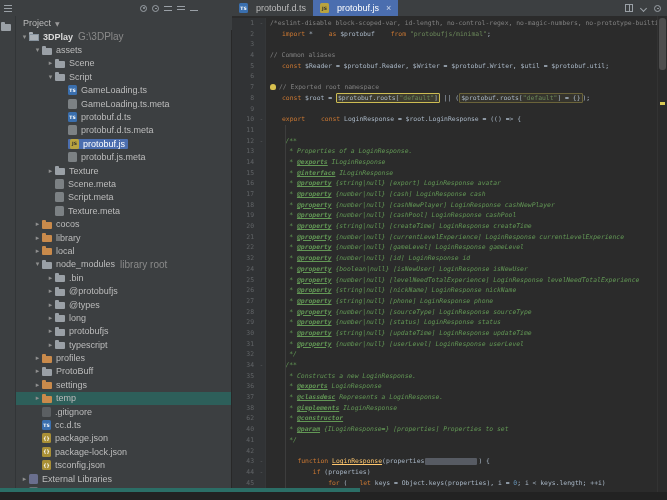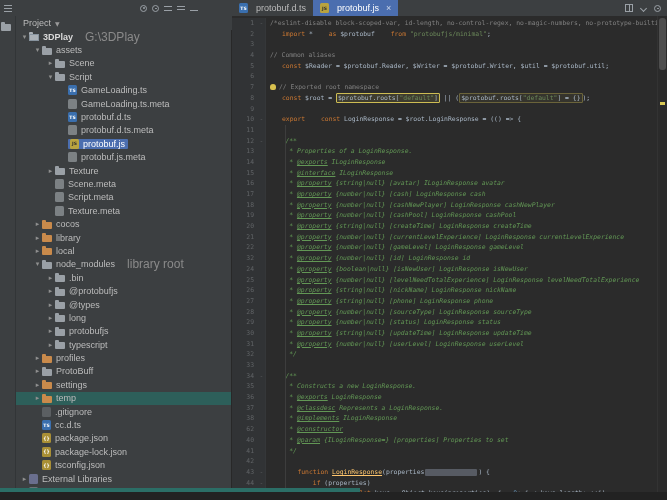--- a/index.html
+++ b/index.html
@@ -46,21 +46,21 @@
 
   
   .panel{position:absolute;left:16px;top:30px;width:216px;height:470px;background:#3c3f41;
          overflow:hidden;border-right:1px solid #282828;box-sizing:border-box;}
   .trow{display:flex;align-items:center;height:13.4px;font-size:9px;color:#bcbcbc;white-space:nowrap;}
   .trow.teal{background:#2d5f5a;}
   .chev{width:9px;flex:none;font-family:"DejaVu Sans",sans-serif;font-size:7px;color:#8f8f8f;text-align:center;}
   .tinner{display:flex;align-items:center;border-radius:1px;padding-right:3px;}
   .tinner.sel{background:#4b6eaf;color:#ffffff;padding-left:2px;}
   .tlabel.bold{font-weight:bold;color:#dadada;}
-  .tann{color:#8a8a8a;margin-left:12px;font-size:12px;}
+  .tann{color:#8a8a8a;margin-left:5px;font-size:10px;}
 
   .i-folder{width:10px;height:9px;position:relative;margin-right:4px;flex:none;--fc:#9aa0a6;}
   .i-folder::before{content:"";position:absolute;left:0;top:0;width:4px;height:3px;background:var(--fc);border-radius:1px 1px 0 0;}
   .i-folder::after{content:"";position:absolute;left:0;top:2px;width:10px;height:7px;background:var(--fc);border-radius:1px;}
   .i-folder.orange{--fc:#c98a4b;}
   .i-folder.proj{--fc:#aab0b6;}
   .i-folder.proj::after{box-shadow:inset 0 0 0 1px #87939e;}
 
   .i-file{width:9px;height:10px;border-radius:1.5px;margin-right:4px;flex:none;display:flex;
           align-items:center;justify-content:center;font:bold 4.5px "DejaVu Sans",sans-serif;color:#ffffff;}
@@ -79,21 +79,21 @@
   .ln{width:22px;padding-right:4px;text-align:right;color:#606366;background:#313335;flex:none;}
   .fold{width:8px;background:#313335;color:#5a5d5f;flex:none;text-align:center;
         border-right:1px solid #353739;box-sizing:border-box;}
   .ct{padding-left:4px;flex:none;color:#a9b7c6;}
 
   .t-kw{color:#cc7832;margin-left:12px;}
   .t-str{color:#6a8759;}
   .t-num{color:#6897bb;}
   .t-com{color:#808080;}
   .t-doc{color:#629755;font-style:italic;}
-  .t-tag{color:#629755;font-style:italic;font-weight:normal;text-decoration:underline;}
+  .t-tag{color:#629755;font-style:italic;font-weight:bold;text-decoration:underline;}
   .t-id{color:#a9b7c6;}
   .t-fn{color:#ffc66d;text-decoration:underline;}
   .t-bulb{display:inline-block;width:6px;height:6px;background:#d8c04e;border-radius:50% 50% 2px 2px;
           margin-right:3px;vertical-align:-1px;}
   .t-redact{display:inline-block;width:52px;height:7px;background:#575b63;vertical-align:middle;
             margin:0 1px;border-radius:1px;}
   .grp-box{border:1px solid #cdbc53;background:rgba(205,188,83,0.12);padding:0 1px;border-radius:1px;}
   .grp-box2{border:1px solid rgba(205,188,83,0.35);background:rgba(205,188,83,0.07);padding:0 1px;border-radius:1px;}
 
   .iguide{position:absolute;left:53px;top:109px;width:1px;height:364px;background:#3d3d3d;}
@@ -411,38 +411,37 @@
       <div class="crow"><span class="ln">6</span><span class="fold"></span><span class="ct"></span></div>
       <div class="crow"><span class="ln">7</span><span class="fold"></span><span class="ct"><span class="t-bulb"></span><span class="t-com">// Exported root namespace</span></span></div>
       <div class="crow"><span class="ln">8</span><span class="fold"></span><span class="ct"><span class="t-kw">const</span><span class="t-id"> $root = </span><span class="grp-box"><span class="t-id">$protobuf.roots[</span><span class="t-str">"default"</span><span class="t-id">]</span></span><span class="t-id"> || (</span><span class="grp-box2"><span class="t-id">$protobuf.roots[</span><span class="t-str">"default"</span><span class="t-id">] = {}</span></span><span class="t-id">);</span></span></div>
       <div class="crow"><span class="ln">9</span><span class="fold"></span><span class="ct"></span></div>
       <div class="crow"><span class="ln">10</span><span class="fold">-</span><span class="ct"><span class="t-kw">export</span><span class="t-id"> </span><span class="t-kw">const</span><span class="t-id"> LoginResponse = $root.LoginResponse = (() =&gt; {</span></span></div>
       <div class="crow"><span class="ln">11</span><span class="fold"></span><span class="ct"></span></div>
       <div class="crow"><span class="ln">12</span><span class="fold">-</span><span class="ct"><span class="t-doc">    /**</span></span></div>
       <div class="crow"><span class="ln">13</span><span class="fold"></span><span class="ct"><span class="t-doc">     * Properties of a LoginResponse.</span></span></div>
       <div class="crow"><span class="ln">14</span><span class="fold"></span><span class="ct"><span class="t-doc">     * </span><span class="t-tag">@exports</span><span class="t-doc"> ILoginResponse</span></span></div>
       <div class="crow"><span class="ln">15</span><span class="fold"></span><span class="ct"><span class="t-doc">     * </span><span class="t-tag">@interface</span><span class="t-doc"> ILoginResponse</span></span></div>
-      <div class="crow"><span class="ln">16</span><span class="fold"></span><span class="ct"><span class="t-doc">     * </span><span class="t-tag">@property</span><span class="t-doc"> {string|null} [avatar] ILoginResponse avatar</span></span></div>
+      <div class="crow"><span class="ln">16</span><span class="fold"></span><span class="ct"><span class="t-doc">     * </span><span class="t-tag">@property</span><span class="t-doc"> {string|null} [export] LoginResponse avatar</span></span></div>
       <div class="crow"><span class="ln">17</span><span class="fold"></span><span class="ct"><span class="t-doc">     * </span><span class="t-tag">@property</span><span class="t-doc"> {number|null} [cash] LoginResponse cash</span></span></div>
       <div class="crow"><span class="ln">18</span><span class="fold"></span><span class="ct"><span class="t-doc">     * </span><span class="t-tag">@property</span><span class="t-doc"> {number|null} [cashNewPlayer] LoginResponse cashNewPlayer</span></span></div>
       <div class="crow"><span class="ln">19</span><span class="fold"></span><span class="ct"><span class="t-doc">     * </span><span class="t-tag">@property</span><span class="t-doc"> {number|null} [cashPool] LoginResponse cashPool</span></span></div>
       <div class="crow"><span class="ln">20</span><span class="fold"></span><span class="ct"><span class="t-doc">     * </span><span class="t-tag">@property</span><span class="t-doc"> {string|null} [createTime] LoginResponse createTime</span></span></div>
       <div class="crow"><span class="ln">21</span><span class="fold"></span><span class="ct"><span class="t-doc">     * </span><span class="t-tag">@property</span><span class="t-doc"> {number|null} [currentLevelExperience] LoginResponse currentLevelExperience</span></span></div>
       <div class="crow"><span class="ln">22</span><span class="fold"></span><span class="ct"><span class="t-doc">     * </span><span class="t-tag">@property</span><span class="t-doc"> {number|null} [gameLevel] LoginResponse gameLevel</span></span></div>
       <div class="crow"><span class="ln">32</span><span class="fold"></span><span class="ct"><span class="t-doc">     * </span><span class="t-tag">@property</span><span class="t-doc"> {number|null} [id] LoginResponse id</span></span></div>
       <div class="crow"><span class="ln">24</span><span class="fold"></span><span class="ct"><span class="t-doc">     * </span><span class="t-tag">@property</span><span class="t-doc"> {boolean|null} [isNewUser] LoginResponse isNewUser</span></span></div>
       <div class="crow"><span class="ln">25</span><span class="fold"></span><span class="ct"><span class="t-doc">     * </span><span class="t-tag">@property</span><span class="t-doc"> {number|null} [levelNeedTotalExperience] LoginResponse levelNeedTotalExperience</span></span></div>
       <div class="crow"><span class="ln">26</span><span class="fold"></span><span class="ct"><span class="t-doc">     * </span><span class="t-tag">@property</span><span class="t-doc"> {string|null} [nickName] LoginResponse nickName</span></span></div>
       <div class="crow"><span class="ln">27</span><span class="fold"></span><span class="ct"><span class="t-doc">     * </span><span class="t-tag">@property</span><span class="t-doc"> {string|null} [phone] LoginResponse phone</span></span></div>
       <div class="crow"><span class="ln">28</span><span class="fold"></span><span class="ct"><span class="t-doc">     * </span><span class="t-tag">@property</span><span class="t-doc"> {number|null} [sourceType] LoginResponse sourceType</span></span></div>
       <div class="crow"><span class="ln">29</span><span class="fold"></span><span class="ct"><span class="t-doc">     * </span><span class="t-tag">@property</span><span class="t-doc"> {number|null} [status] LoginResponse status</span></span></div>
       <div class="crow"><span class="ln">30</span><span class="fold"></span><span class="ct"><span class="t-doc">     * </span><span class="t-tag">@property</span><span class="t-doc"> {string|null} [updateTime] LoginResponse updateTime</span></span></div>
       <div class="crow"><span class="ln">31</span><span class="fold"></span><span class="ct"><span class="t-doc">     * </span><span class="t-tag">@property</span><span class="t-doc"> {number|null} [userLevel] LoginResponse userLevel</span></span></div>
       <div class="crow"><span class="ln">32</span><span class="fold"></span><span class="ct"><span class="t-doc">     */</span></span></div>
-      <div class="crow"><span class="ln">33</span><span class="fold"></span><span class="ct"></span></div>
       <div class="crow"><span class="ln">34</span><span class="fold">-</span><span class="ct"><span class="t-doc">    /**</span></span></div>
       <div class="crow"><span class="ln">35</span><span class="fold"></span><span class="ct"><span class="t-doc">     * Constructs a new LoginResponse.</span></span></div>
       <div class="crow"><span class="ln">36</span><span class="fold"></span><span class="ct"><span class="t-doc">     * </span><span class="t-tag">@exports</span><span class="t-doc"> LoginResponse</span></span></div>
       <div class="crow"><span class="ln">37</span><span class="fold"></span><span class="ct"><span class="t-doc">     * </span><span class="t-tag">@classdesc</span><span class="t-doc"> Represents a LoginResponse.</span></span></div>
       <div class="crow"><span class="ln">38</span><span class="fold"></span><span class="ct"><span class="t-doc">     * </span><span class="t-tag">@implements</span><span class="t-doc"> ILoginResponse</span></span></div>
       <div class="crow"><span class="ln">62</span><span class="fold"></span><span class="ct"><span class="t-doc">     * </span><span class="t-tag">@constructor</span></span></div>
       <div class="crow"><span class="ln">40</span><span class="fold"></span><span class="ct"><span class="t-doc">     * </span><span class="t-tag">@param</span><span class="t-doc"> {ILoginResponse=} [properties] Properties to set</span></span></div>
       <div class="crow"><span class="ln">41</span><span class="fold"></span><span class="ct"><span class="t-doc">     */</span></span></div>
       <div class="crow"><span class="ln">42</span><span class="fold"></span><span class="ct"></span></div>
       <div class="crow"><span class="ln">43</span><span class="fold">-</span><span class="ct"><span class="t-id">    </span><span class="t-kw">function</span><span class="t-id"> </span><span class="t-fn">LoginResponse</span><span class="t-id">(properties</span><span class="t-redact"></span><span class="t-id">) {</span></span></div>

